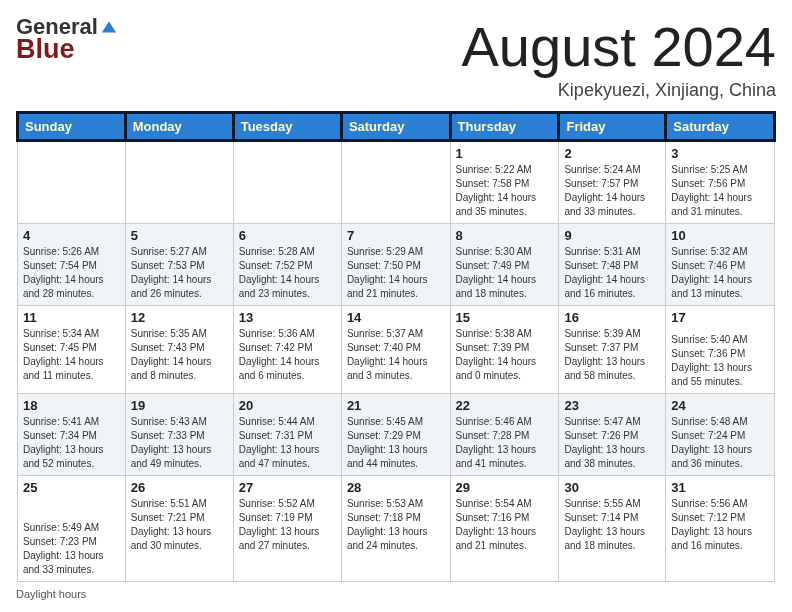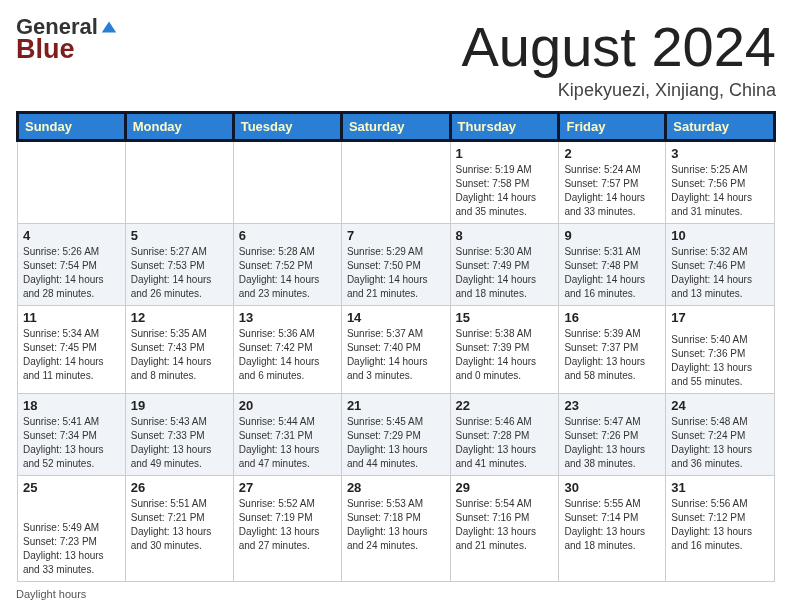--- a/index.html
+++ b/index.html
@@ -126,21 +126,21 @@
       </tr>
   </thead>
   <tbody id="calendar-body">
   <tr>
         <td class="empty-cell"></td>
         <td class="empty-cell"></td>
         <td class="empty-cell"></td>
         <td class="empty-cell"></td>
         <td>
           <div class="day-number">1</div>
-          <div class="day-info" style="white-space: pre-line;">Sunrise: 5:19 AM
+          <div class="day-info" style="white-space: pre-line;">Sunrise: 5:22 AM
 Sunset: 7:58 PM
 Daylight: 14 hours
 and 35 minutes.</div>
         </td>
         <td>
           <div class="day-number">2</div>
           <div class="day-info" style="white-space: pre-line;">Sunrise: 5:24 AM
 Sunset: 7:57 PM
 Daylight: 14 hours
 and 33 minutes.</div>

